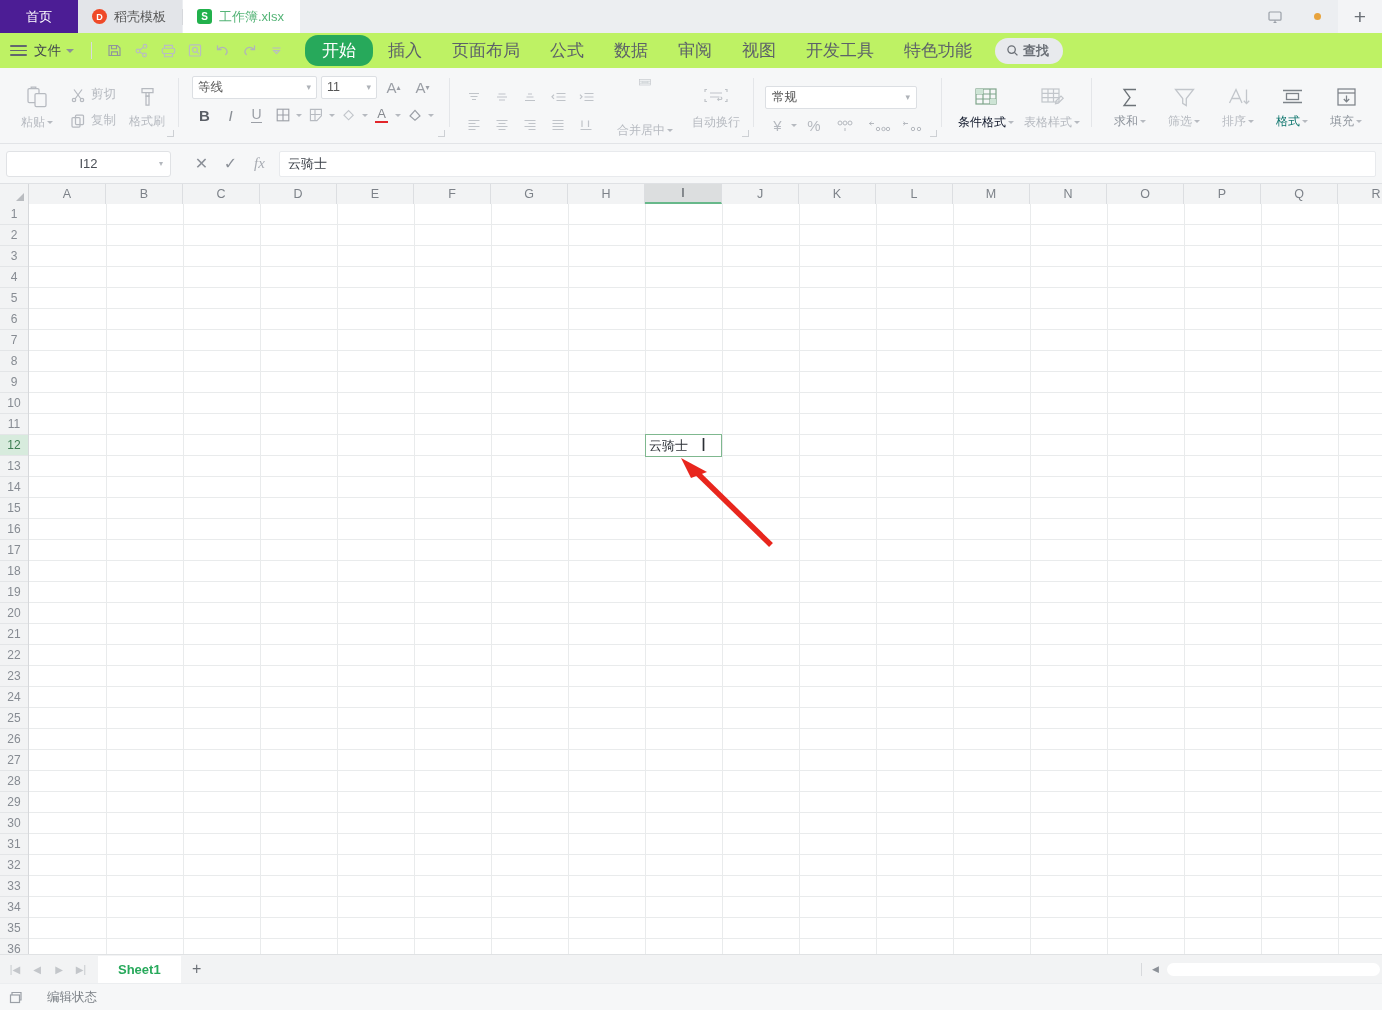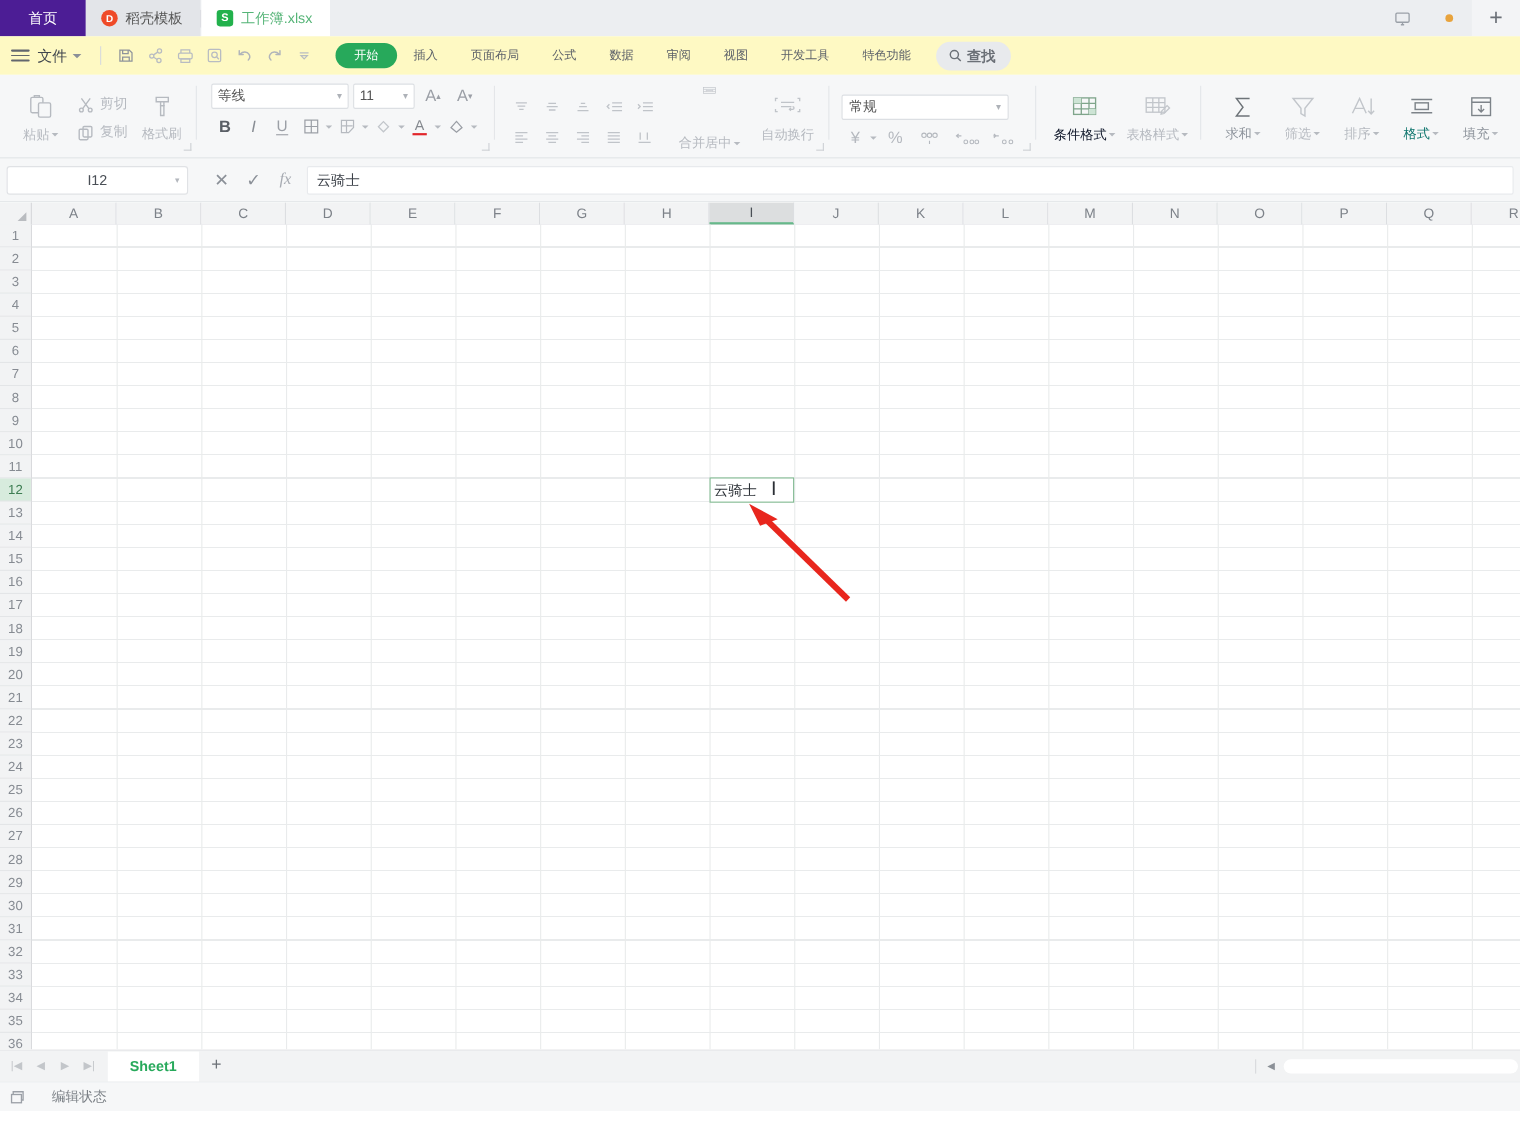--- a/index.html
+++ b/index.html
@@ -63,21 +63,21 @@
   .tb-dot { width: 7px; height: 7px; border-radius: 50%; background: #e8a33d; }
   .tb-plus {
     width: 44px; height: 33px; background: #f3f4f6;
     display: flex; align-items: center; justify-content: center;
     color: #6b7077; font-size: 21px; font-weight: 300;
   }
 
   
   .menubar {
     height: 35px;
-    background: #fef9c3;
+    background: #bef264;
     display: flex; align-items: center;
     padding-left: 10px;
     gap: 0;
     position: relative;
   }
   .hamburger {
     display: flex; flex-direction: column; justify-content: center;
     gap: 3px; width: 17px; margin-right: 7px;
   }
   .hamburger i { display: block; height: 1.5px; background: #62676e; border-radius: 1px; }
@@ -95,21 +95,21 @@
   .qat { display: flex; align-items: center; gap: 0; }
   .qat-btn {
     width: 27px; height: 27px;
     display: flex; align-items: center; justify-content: center;
   }
   .qat-btn svg { display: block; }
   .ribbon-tabs {
     display: flex; align-items: center; margin-left: 15px; gap: 0;
   }
   .rtab {
-    font-size: 11px; color: #5c6169;
+    font-size: 17px; color: #5c6169;
     padding: 4px 15px;
     border-radius: 13px;
   }
   .rtab.active {
     background: #27a95b; color: #fff; font-weight: normal;
     padding: 4px 17px;
   }
   .search-box {
     margin-left: 8px;
     display: flex; align-items: center; gap: 4px;

